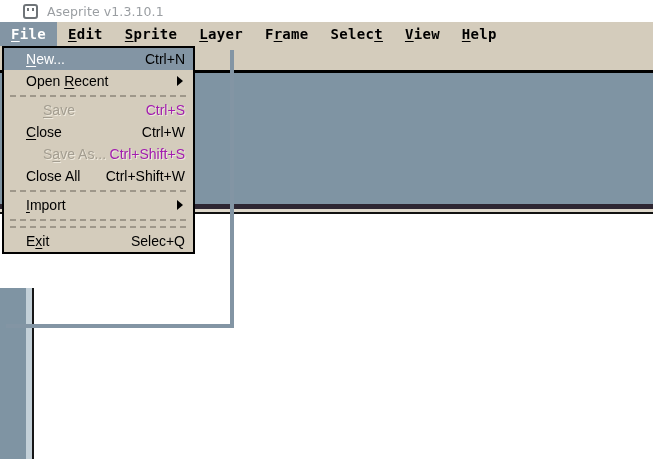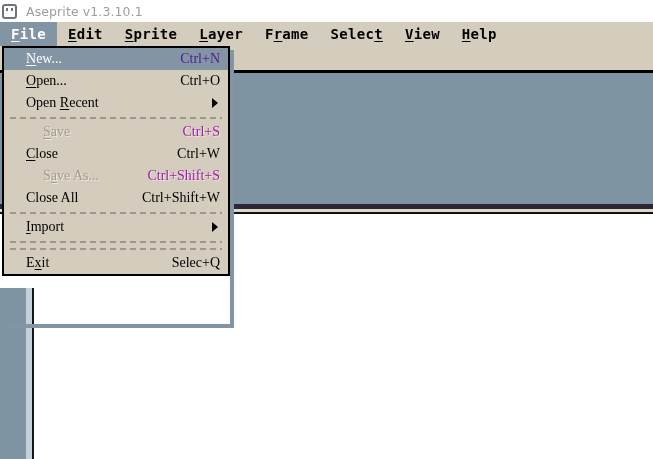--- a/index.html
+++ b/index.html
@@ -20,21 +20,21 @@
   }
 
   
   .titlebar {
     position: absolute;
     left: 0; top: 0;
     width: 653px; height: 22px;
     background: #ffffff;
     display: flex;
     align-items: center;
-    padding-left: 2px;
+    padding-left: 23px;
   }
   .app-icon {
     width: 15px; height: 15px;
     border: 2px solid #6f7478;
     border-radius: 3px;
     position: relative;
     flex: 0 0 auto;
     background: #ffffff;
   }
   .app-icon::before {
@@ -146,24 +146,24 @@
     position: absolute;
     left: 32px; top: 288px;
     width: 2px; height: 171px;
     background: #161616;
   }
 
   
   .dropdown {
     position: absolute;
     left: 2px; top: 46px;
-    width: 228px;
+    width: 193px;
     background: #d4ccbc;
     border: 2px solid #000000;
-    font-family: Liberation Serif, serif;
+    font-family: Liberation Sans, sans-serif;
     z-index: 20;
   }
   .dropdown-shadow {
     position: absolute;
     left: 230px; top: 50px;
     width: 4px; height: 278px;
     background: #8395a4;
     z-index: 19;
   }
   .dropdown-shadow-b {
@@ -190,21 +190,21 @@
     flex: 0 0 auto;
     font-size: 14px;
     color: #000000;
   }
   .mi u { text-decoration: underline; text-underline-offset: 2px; }
 
   .mi.highlight {
     background: #8395a4;
     color: #ffffff;
   }
-  .mi.highlight .accel { color: #4c1d95; }
+  .mi.highlight .accel { color: #000000; }
 
   .mi.disabled { color: #a39d90; text-shadow: 1px 1px 0 #efeade; padding-left: 39px; }
   .mi.disabled .accel { color: #a21caf; text-shadow: 1px 1px 0 #efeade; }
 
   .mi .arrow {
     position: absolute;
     right: 10px;
     width: 0; height: 0;
     border-left: 6px solid #000000;
     border-top: 5px solid transparent;
@@ -261,25 +261,20 @@
   <div class="dropdown-shadow"></div>
   <div class="dropdown-shadow-b"></div>
 
   <div class="dropdown" id="file-menu">
       <div class="mi highlight">
         <span class="lbl"><u>N</u>ew...</span>
         <span class="spacer"></span>
         <span class="accel">Ctrl+N</span>
       </div>
       <div class="mi">
-        <span class="lbl"><u>O</u>pen...</span>
-        <span class="spacer"></span>
-        <span class="accel">Ctrl+O</span>
-      </div>
-      <div class="mi">
         <span class="lbl">Open <u>R</u>ecent</span>
         <span class="spacer"></span>
         <span class="arrow"></span>
       </div>
       <div class="sep">
         <div class="sep-line"></div>
       </div>
       <div class="mi disabled">
         <span class="lbl"><u>S</u>ave</span>
         <span class="spacer"></span>

